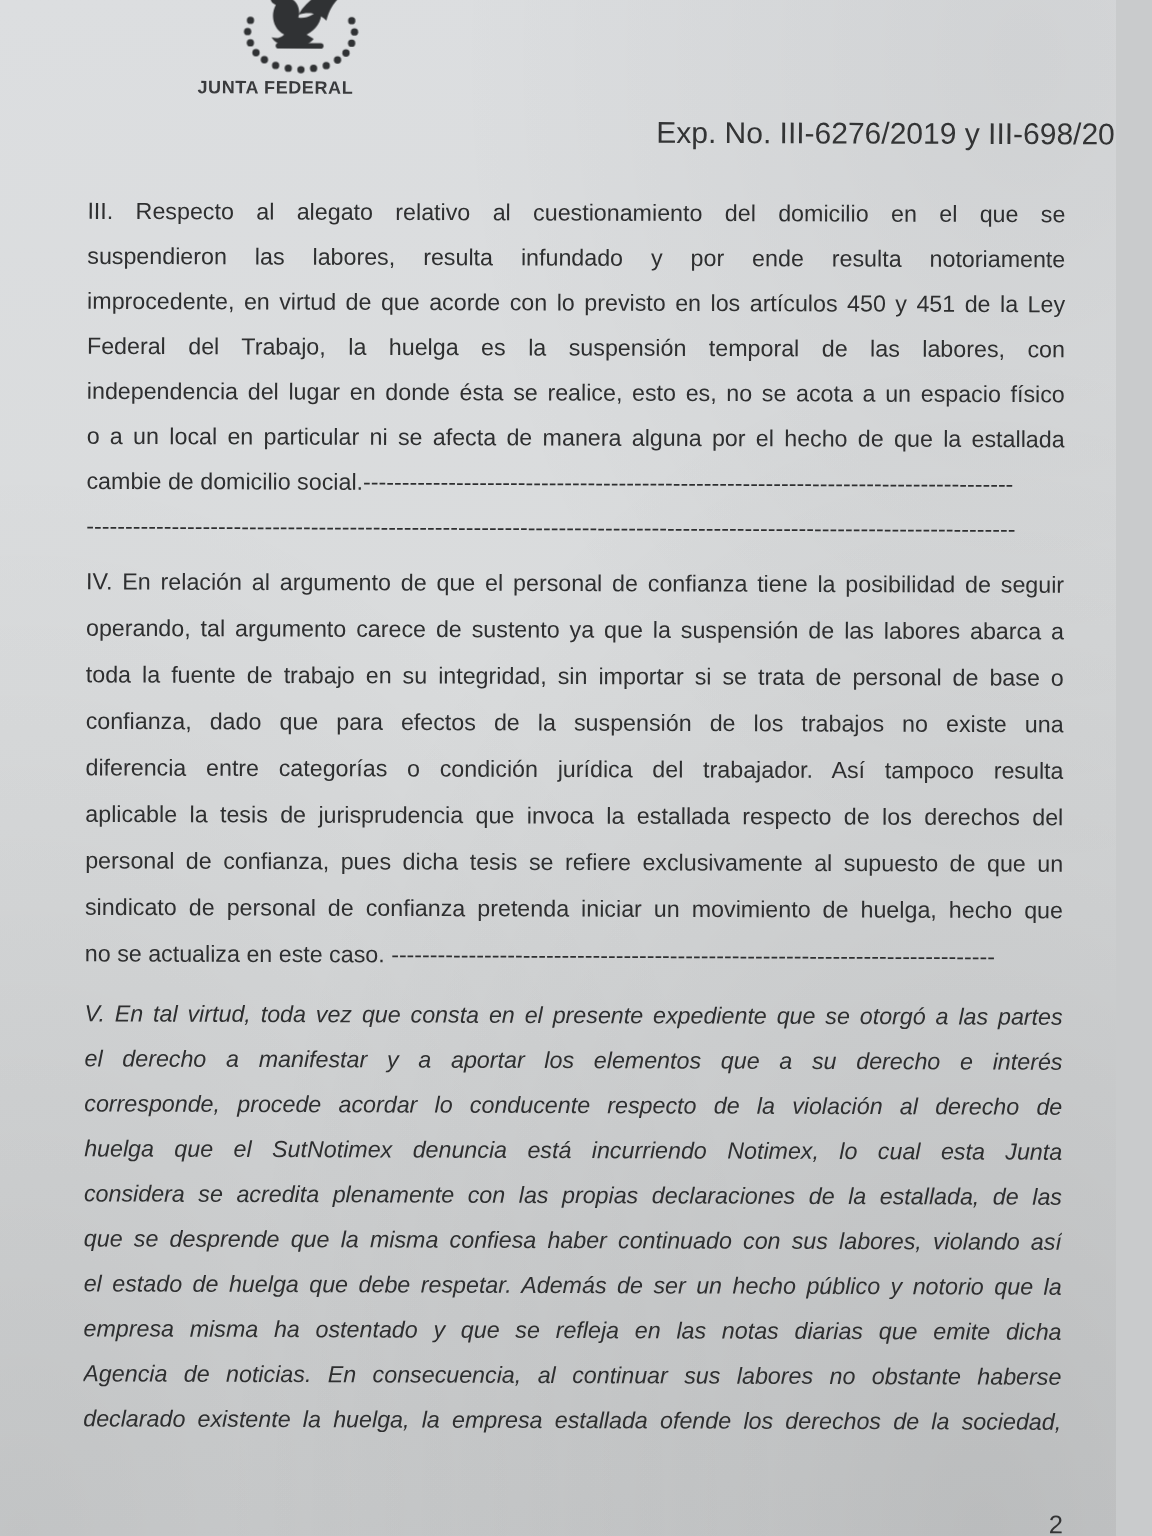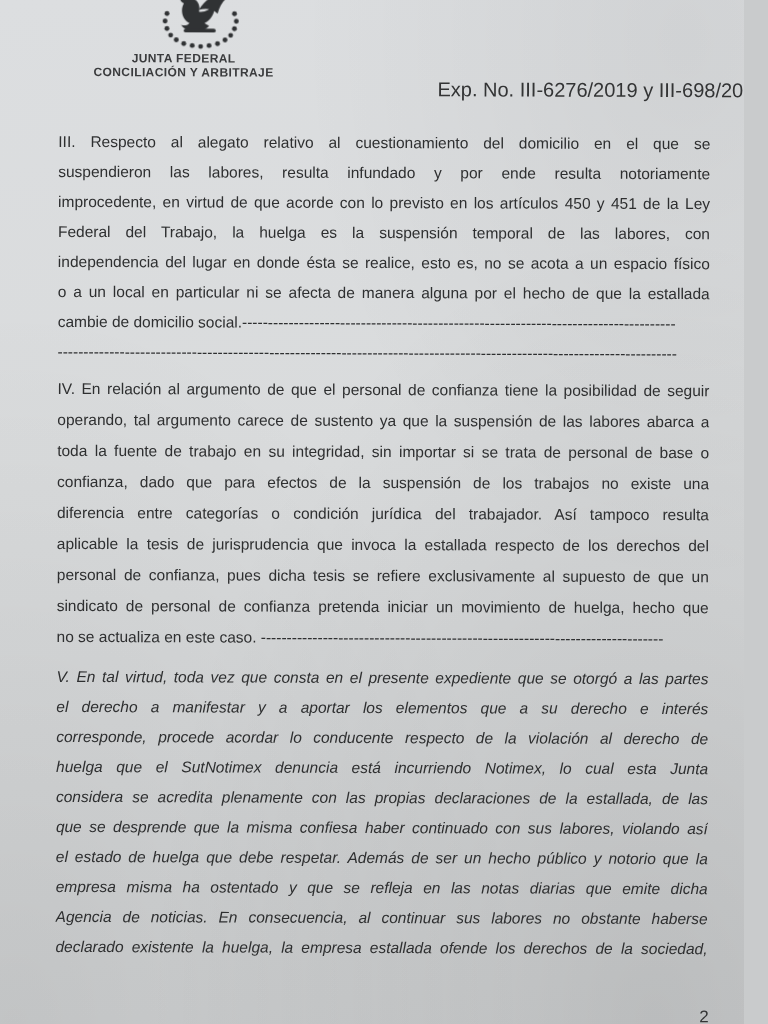--- a/index.html
+++ b/index.html
@@ -98,21 +98,20 @@
             <circle cx="80" cy="53" r="2.6"></circle>
           <circle cx="84" cy="46" r="2.6"></circle>
             <circle cx="86" cy="38" r="2.6"></circle>
           <circle cx="84" cy="30" r="2.6"></circle>
         </g>
       </svg>
     </div>
 
     <div class="org">
       <div>JUNTA FEDERAL</div>
-      <div>CONCILIACIÓN Y ARBITRAJE</div>
     </div>
 
     <div class="exp">Exp. No. III-6276/2019 y III-698/2020</div>
 
     <div class="doc">
 
       <div class="para p3">
         <div class="ln">III. Respecto al alegato relativo al cuestionamiento del domicilio en el que se</div>
         <div class="ln">suspendieron las labores, resulta infundado y por ende resulta notoriamente</div>
         <div class="ln">improcedente, en virtud de que acorde con lo previsto en los artículos 450 y 451 de la Ley</div>

